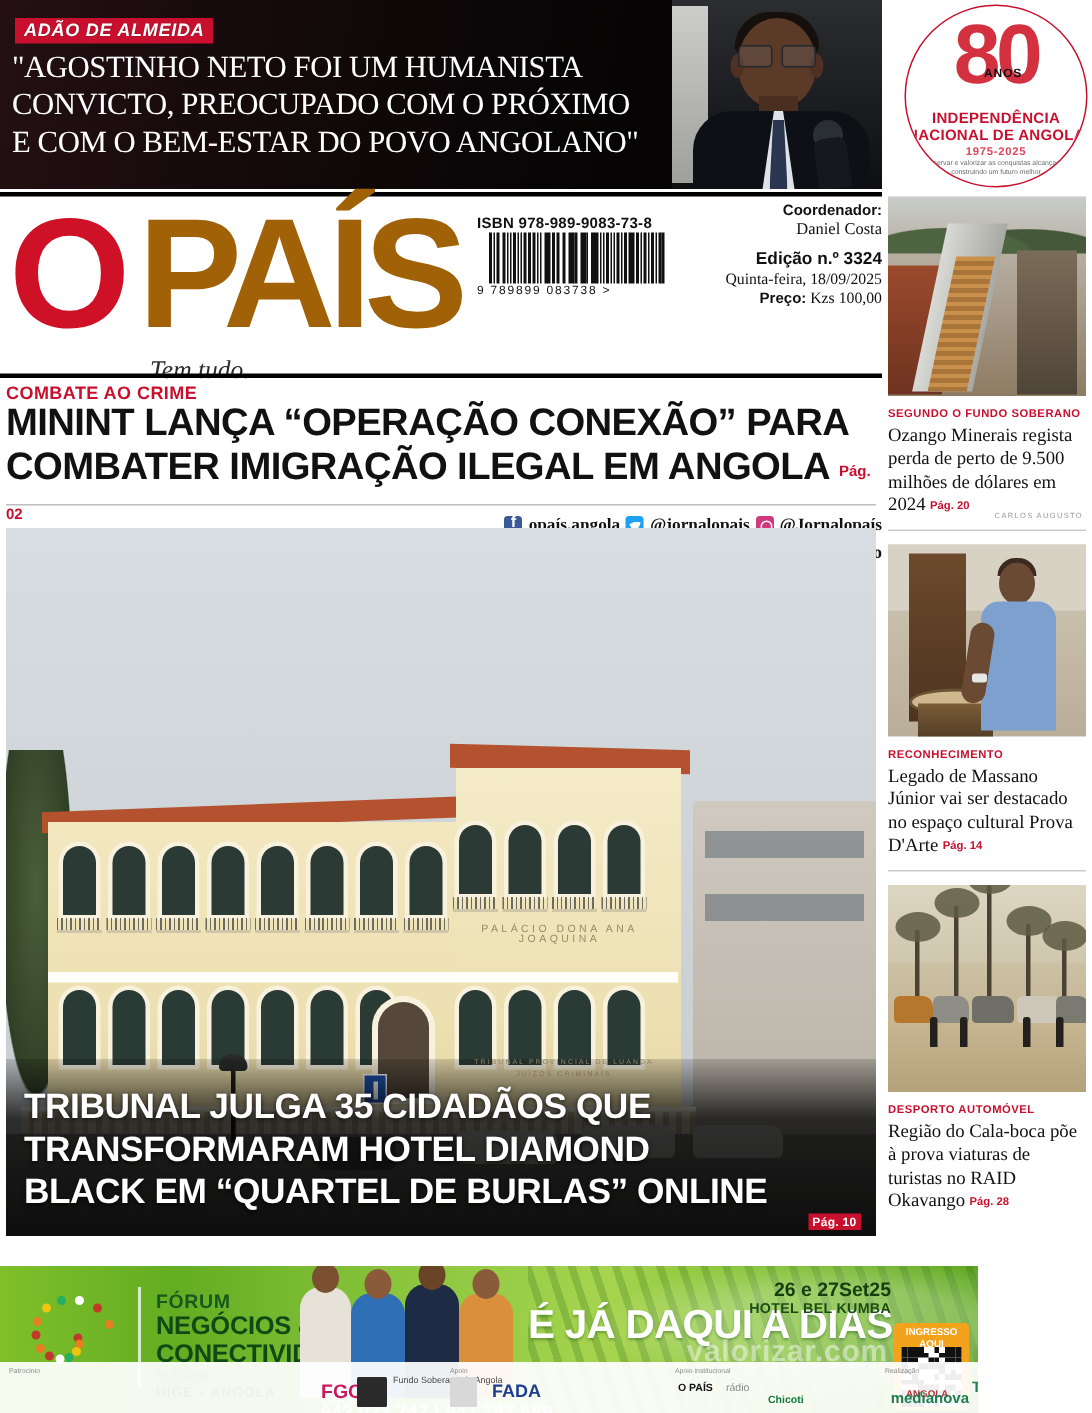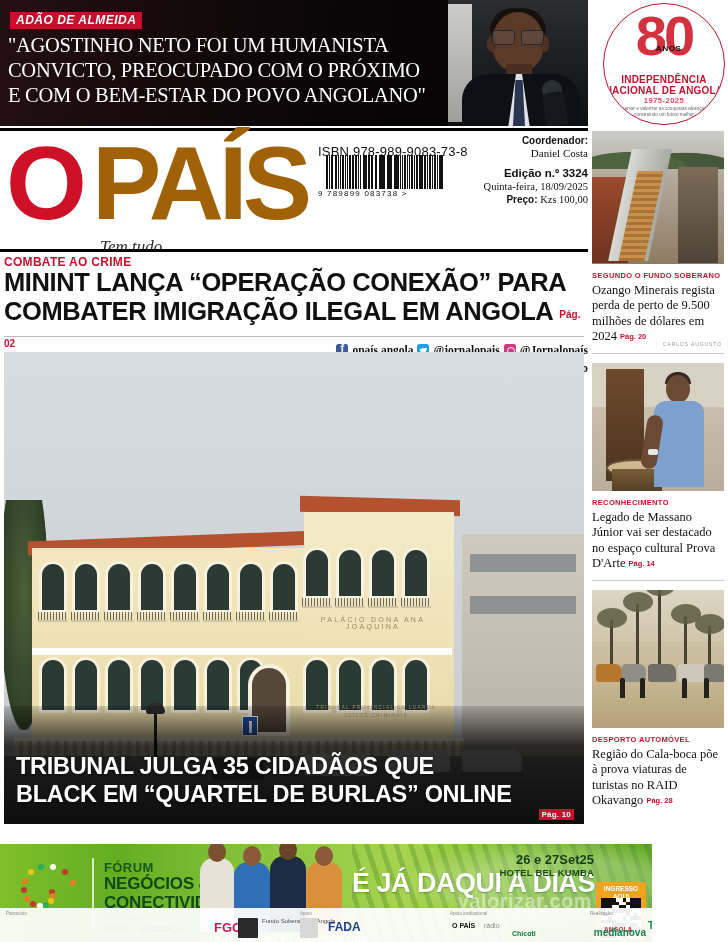--- a/index.html
+++ b/index.html
@@ -123,22 +123,22 @@
     font-family:"Liberation Sans", sans-serif; font-weight:bold;
     font-size:104px; line-height:.86; color:#a16207; letter-spacing:-5px;
   }
   .mast-tag {
     position:absolute; left:100px; top:106px;
     font-family:"Liberation Serif", serif; font-style:italic;
     font-size:17px; color:#2a2a2a;
   }
   .isbn {
     position:absolute; left:318px; top:13px;
-    font-family:"Liberation Sans", sans-serif; font-weight:normal;
-    font-size:13px; color:#111; letter-spacing:.2px;text-align:right;
+    font-family:"Liberation Sans", sans-serif; font-weight:bold;
+    font-size:10px; color:#111; letter-spacing:.2px;text-align:right;
   }
   .barcode { position:absolute; left:326px; top:24px; width:124px; height:34px; display:flex; align-items:stretch; }
   .barcode i { display:block; height:100%; background:#111; }
   .barcode-num {
     position:absolute; left:318px; top:58px; width:140px;
     font-family:"Liberation Sans", sans-serif; font-size:8px; color:#111;
     letter-spacing:1.2px;
   }
   .coord-box { position:absolute; left:476px; top:4px; width:112px; text-align:right; }
   .coord-box .lbl { font-family:"Liberation Sans", sans-serif; font-weight:bold; font-size:10px; color:#111; }
@@ -537,20 +537,21 @@
     <div class="mp-ground"></div>
     <div class="mp-sign-blue"></div>
     <div class="mp-lamp"></div>
     <div class="mp-car c1"></div>
     <div class="mp-car c2"></div>
     <div class="mp-car c3"></div>
     <div class="mp-car c4"></div>
     <div class="mp-scrim"></div>
     <div class="mp-head">
       <div>TRIBUNAL JULGA 35 CIDADÃOS QUE</div>
+      <div>TRANSFORMARAM HOTEL DIAMOND</div>
       <div>BLACK EM “QUARTEL DE BURLAS” ONLINE</div>
     </div>
     <div class="mp-pg">Pág. 10</div>
   </div>
 
   <div class="sidebar">
 
     <div>
       <div class="sb-img" style="height:133px">
         <div class="conv">

